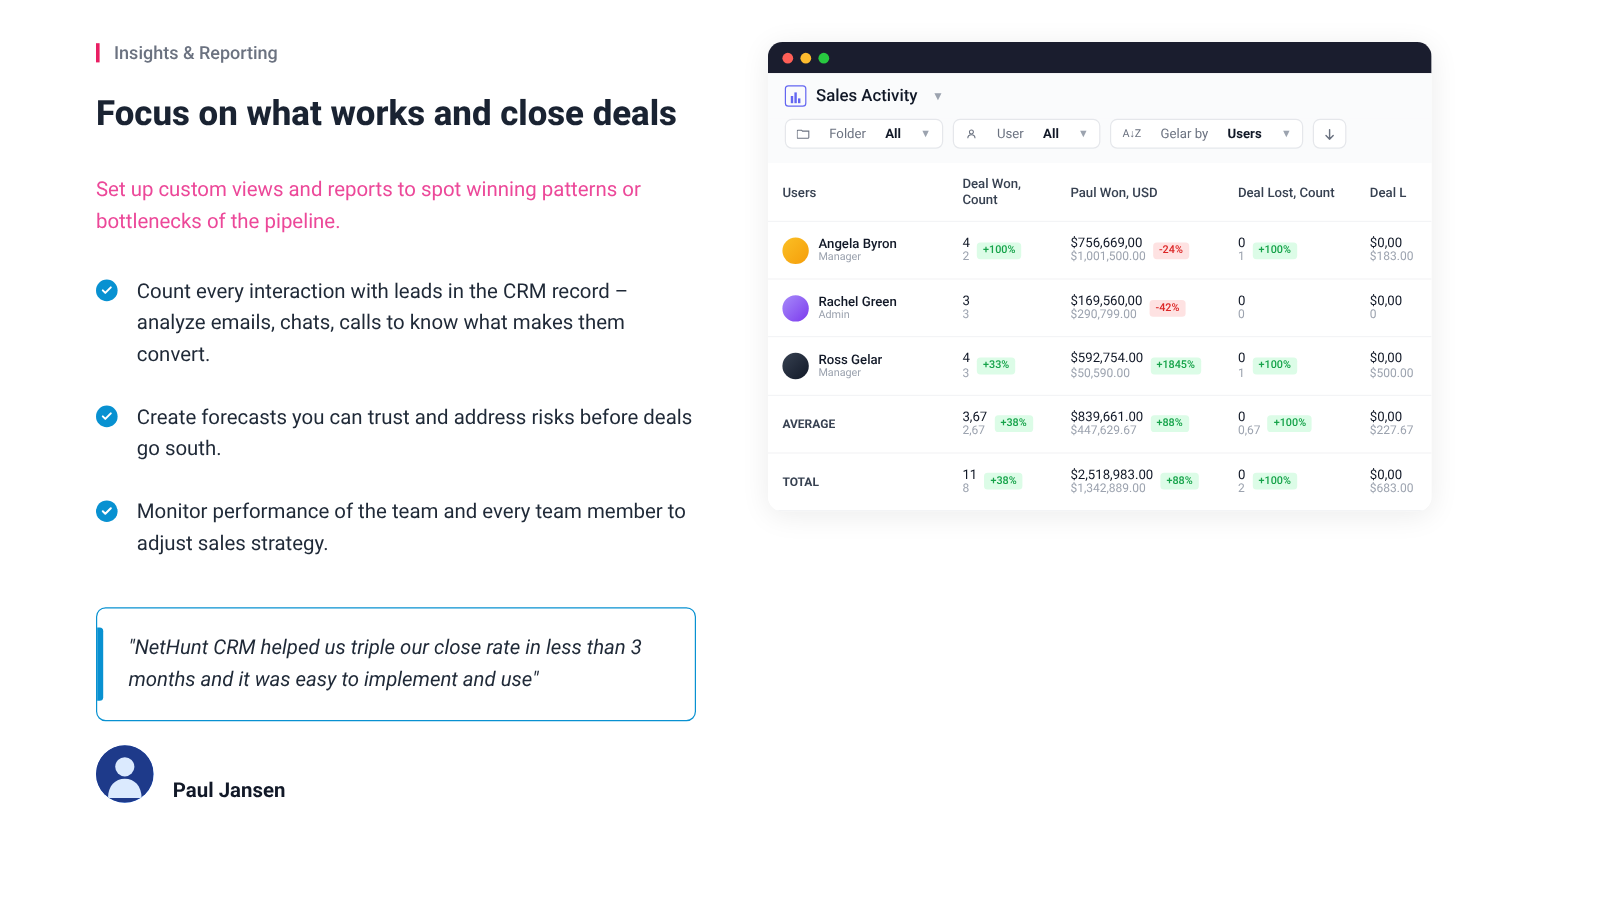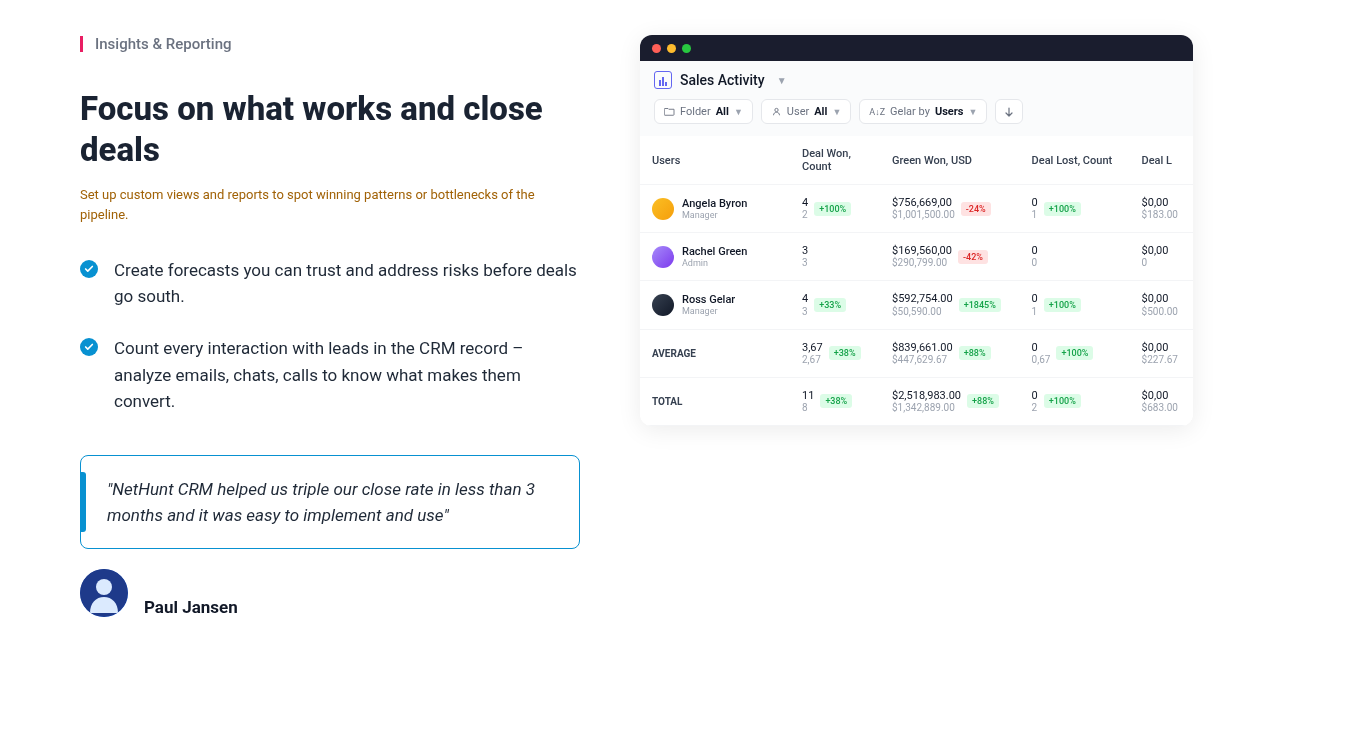--- a/index.html
+++ b/index.html
@@ -1,23 +1,23 @@
 <!DOCTYPE html>
 <html><head>
 <meta charset="utf-8">
 <style>
 *{box-sizing:border-box;margin:0;padding:0}
 body{font-family:-apple-system,BlinkMacSystemFont,'Segoe UI',Roboto,sans-serif;background:#fff;width:1347px;height:753px;overflow:hidden}
 .page{display:flex;padding:35px 80px}
 .left{width:540px;padding-right:40px}
-.eyebrow{display:flex;align-items:center;margin-bottom:35px}
+.eyebrow{display:flex;align-items:center;margin-bottom:24px}
 .eyebrow-bar{width:3px;height:16px;background:#e91e63;margin-right:12px}
 .eyebrow-text{color:#6b7280;font-size:15px;font-weight:500}
-.headline{font-size:33px;font-weight:800;color:#1a2332;line-height:1.25;margin-bottom:14px}
-.subhead{font-size:13px;color:#a16207;line-height:1.55;margin-bottom:32px}
+.headline{font-size:29px;font-weight:800;color:#1a2332;line-height:1.25;margin-bottom:32px}
+.subhead{font-size:17px;color:#ec4899;line-height:1.55;margin-bottom:32px}
 .bullets{list-style:none}
 .bullet{display:flex;align-items:flex-start;margin-bottom:26px}
 .check{width:18px;height:18px;border-radius:50%;background:#0891d1;flex-shrink:0;margin-right:16px;margin-top:3px;display:flex;align-items:center;justify-content:center}
 .check svg{width:10px;height:10px}
 .bullet-text{font-size:17px;color:#1f2937;line-height:1.55}
 .quote-box{border:1px solid #0891d1;border-radius:8px;padding:20px 26px;margin-top:40px;position:relative}
 .quote-accent{position:absolute;left:0;top:16px;bottom:16px;width:5px;background:#0891d1;border-radius:0 3px 3px 0}
 .quote-text{font-style:italic;font-size:17px;color:#1f2937;line-height:1.55}
 .attribution{display:flex;align-items:flex-end;margin-top:20px}
 .avatar-lg{width:48px;height:48px;border-radius:50%;background:linear-gradient(135deg,#1e3a8a,#3b82f6);margin-right:16px;flex-shrink:0;display:flex;align-items:center;justify-content:center;overflow:hidden}
@@ -29,21 +29,21 @@
 .app{width:553px;border-radius:12px;overflow:hidden;box-shadow:0 4px 24px rgba(0,0,0,0.08);background:#fff}
 .titlebar{background:#1a1d2e;height:26px;display:flex;align-items:center;padding:0 12px;gap:6px}
 .tdot{width:9px;height:9px;border-radius:50%}
 .tdot.r{background:#ff5f57}.tdot.y{background:#febc2e}.tdot.g{background:#28c840}
 .header{display:flex;align-items:center;padding:10px 14px;gap:8px;background:#fafbfc}
 .chart-ico{width:18px;height:18px;border:1.5px solid #6366f1;border-radius:3px;display:flex;align-items:flex-end;justify-content:center;gap:1px;padding:2px}
 .chart-ico span{width:2px;background:#6366f1}
 .app-title{font-size:14px;font-weight:500;color:#111827}
 .caret{color:#9ca3af;font-size:10px;margin-left:4px}
 .filters{display:flex;gap:8px;padding:0 14px 12px;background:#fafbfc}
-.pill{border:1px solid #e5e7eb;border-radius:6px;padding:5px 9px;display:flex;align-items:center;gap:5px;font-size:11px;color:#6b7280;background:#fff}
+.pill{border:1px solid #e5e7eb;border-radius:6px;padding:5px 9px;display:flex;align-items:center;gap:16px;font-size:11px;color:#6b7280;background:#fff}
 .pill-ico{width:11px;height:9px;display:inline-block}
 .pill strong{color:#111827;font-weight:700}
 .pill-caret{color:#9ca3af;font-size:9px}
 .table{width:100%;border-collapse:collapse;background:#fff}
 .table th,.table td{text-align:left;padding:11px 12px;border-bottom:1px solid #f3f4f6;font-size:11px;vertical-align:middle}
 .table th{color:#374151;font-weight:500;background:#fff}
 .col-users{width:150px}
 .col-v{width:90px}
 .user-cell{display:flex;align-items:center;gap:8px}
 .av{width:22px;height:22px;border-radius:50%;flex-shrink:0}
@@ -74,29 +74,37 @@
     </div>
     <h1 class="headline">Focus on what works and close deals</h1>
     <p class="subhead">Set up custom views and reports to spot winning patterns or bottlenecks of the pipeline.</p>
     <ul class="bullets">
       <li class="bullet">
         <span class="check">
             <svg viewBox="0 0 12 12">
               <path d="M2 6l2.5 2.5L10 3" stroke="#fff" stroke-width="2" fill="none" stroke-linecap="round" stroke-linejoin="round"></path>
             </svg>
           </span>
+        <span class="bullet-text">Count every interaction with leads in the CRM record – analyze emails, chats, calls to know what makes them convert.</span>
+      </li>
+      <li class="bullet">
+        <span class="check">
+            <svg viewBox="0 0 12 12">
+              <path d="M2 6l2.5 2.5L10 3" stroke="#fff" stroke-width="2" fill="none" stroke-linecap="round" stroke-linejoin="round"></path>
+            </svg>
+          </span>
         <span class="bullet-text">Create forecasts you can trust and address risks before deals go south.</span>
       </li>
       <li class="bullet">
         <span class="check">
             <svg viewBox="0 0 12 12">
               <path d="M2 6l2.5 2.5L10 3" stroke="#fff" stroke-width="2" fill="none" stroke-linecap="round" stroke-linejoin="round"></path>
             </svg>
           </span>
-        <span class="bullet-text">Count every interaction with leads in the CRM record – analyze emails, chats, calls to know what makes them convert.</span>
+        <span class="bullet-text">Monitor performance of the team and every team member to adjust sales strategy.</span>
       </li>
     </ul>
     <div class="quote-box">
       <span class="quote-accent"></span>
       <p class="quote-text">"NetHunt CRM helped us triple our close rate in less than 3 months and it was easy to implement and use"</p>
     </div>
     <div class="attribution">
       <span class="avatar-lg">
         <svg viewBox="0 0 48 48">
             <circle cx="24" cy="24" r="24" fill="#1e3a8a"></circle>
@@ -154,21 +162,21 @@
           <svg width="10" height="10" viewBox="0 0 10 10">
               <path d="M5 1v8M2 6l3 3 3-3" fill="none" stroke="#6b7280" stroke-width="1.2" stroke-linecap="round" stroke-linejoin="round"></path>
             </svg>
         </div>
       </div>
       <table class="table">
         <thead>
           <tr>
             <th class="col-users">Users</th>
             <th class="col-v">Deal Won, Count</th>
-            <th>Green Won, USD</th>
+            <th>Paul Won, USD</th>
             <th>Deal Lost, Count</th>
             <th class="truncate">Deal L</th>
           </tr>
         </thead>
         <tbody id="tbody">
             <tr>
               <td>
                 <div class="user-cell">
                   <span class="av av1"></span>
                   <div>

